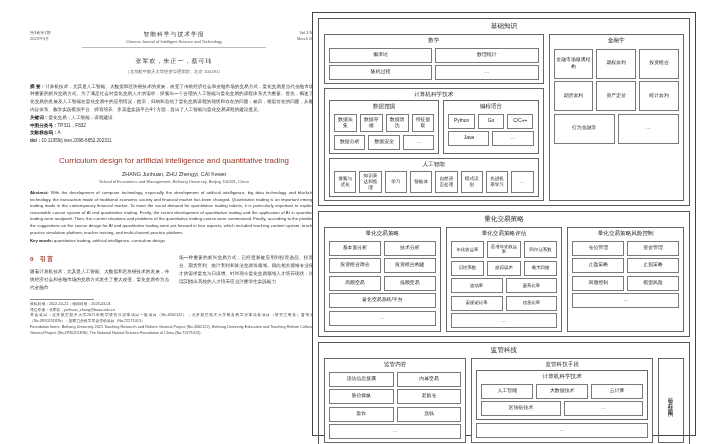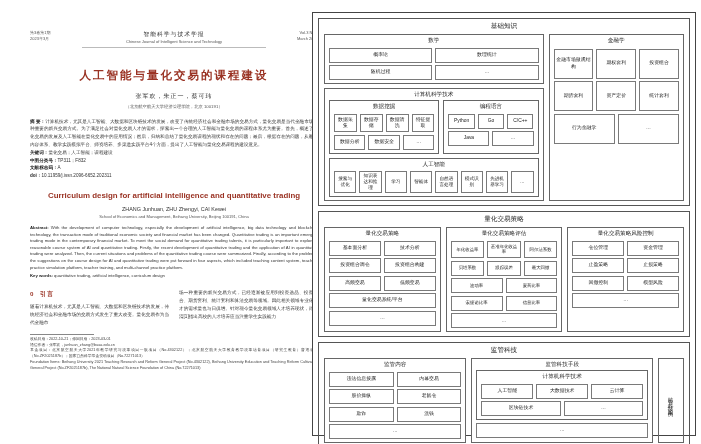--- a/index.html
+++ b/index.html
@@ -10,21 +10,21 @@
   .jheader{display:flex;justify-content:space-between;align-items:flex-start;font-size:4px;color:#555;line-height:1.5;}
   .jheader .side{width:52px;}
   .jheader .side.r{text-align:right;}
   .jheader .center{flex:1;text-align:center;border-bottom:1px solid #bbb;padding-bottom:2px;}
   .jheader .center .l1{font-size:5.8px;color:#333;letter-spacing:1px;}
   .cn-title{margin-top:20px;text-align:center;font-size:11.5px;font-weight:bold;color:#9a3324;letter-spacing:2px;}
   .cn-authors{margin-top:9px;text-align:center;font-size:6px;color:#333;letter-spacing:1px;}
   .cn-affil{margin-top:3px;text-align:center;font-size:4.3px;color:#555;}
   .cn-abs{margin-top:9px;font-size:4.6px;line-height:1.7;text-align:justify;color:#333;}
   .meta-line{font-size:4.6px;line-height:1.7;color:#333;}
-  .en-title{margin-top:11px;text-align:center;font-size:7.9px;font-weight:bold;color:#9a3324;white-space:nowrap;}
+  .en-title{margin-top:11px;text-align:center;font-size:7.9px;font-weight:normal;color:#9a3324;white-space:nowrap;}
   .en-authors{margin-top:6px;text-align:center;font-size:5.4px;color:#333;}
   .en-affil{margin-top:2px;text-align:center;font-size:4.1px;color:#555;}
   .en-abs{margin-top:6px;font-size:4.25px;line-height:1.55;text-align:justify;color:#333;}
   .en-kw{margin-top:2px;font-size:4.25px;line-height:1.55;text-align:justify;color:#333;}
   .cols{display:flex;gap:10px;margin-top:9px;}
   .col{flex:1;font-size:4.6px;line-height:1.75;text-align:justify;color:#333;}
   .sec-head{color:#9a3324;font-weight:bold;font-size:6.2px;margin-bottom:3px;letter-spacing:1px;}
   .fn-rule{width:64px;border-top:1px solid #888;margin:7px 0 2px;}
   .footnote{font-size:3.8px;line-height:1.55;color:#444;text-align:justify;}
   b.lbl{color:#222;}
@@ -70,21 +70,20 @@
     <div class="center">
       <div class="l1">智能科学与技术学报</div>
       <div>Chinese Journal of Intelligent Science and Technology</div>
     </div>
     <div class="side r">
       <div>Vol.3  No.1</div>
       <div>March 2023</div>
     </div>
   </div>
 
-  <div class="cn-title">人工智能与量化交易的课程建设</div>
   <div class="cn-authors">张军欢，朱正一，蔡可玮</div>
   <div class="cn-affil">（北京航空航天大学经济管理学院，北京 100191）</div>
 
   <div class="cn-abs">
     <b class="lbl">摘  要：</b><span>计算机技术，尤其是人工智能、大数据和区块链技术的发展，改变了传统经济社会和金融市场的交易方式，量化交易是当代金融市场一种重要的新兴交易方式。为了满足社会对量化交易人才的需求，探索出一个合理的人工智能与量化交易的课程体系尤为重要。首先，概述了量化交易的发展及人工智能在量化交易中的应用情况；然后，归纳和总结了量化交易课程的现状和存在的问题；最后，根据存在的问题，从教学内容体系、教学实践模拟平台、师资培养、多渠道实践平台4个方面，提出了人工智能与量化交易课程的建设意见。</span>
   </div>
   <div class="meta-line">
     <b class="lbl">关键词：</b><span>量化交易；人工智能；课程建设</span>
   </div>
   <div class="meta-line">

